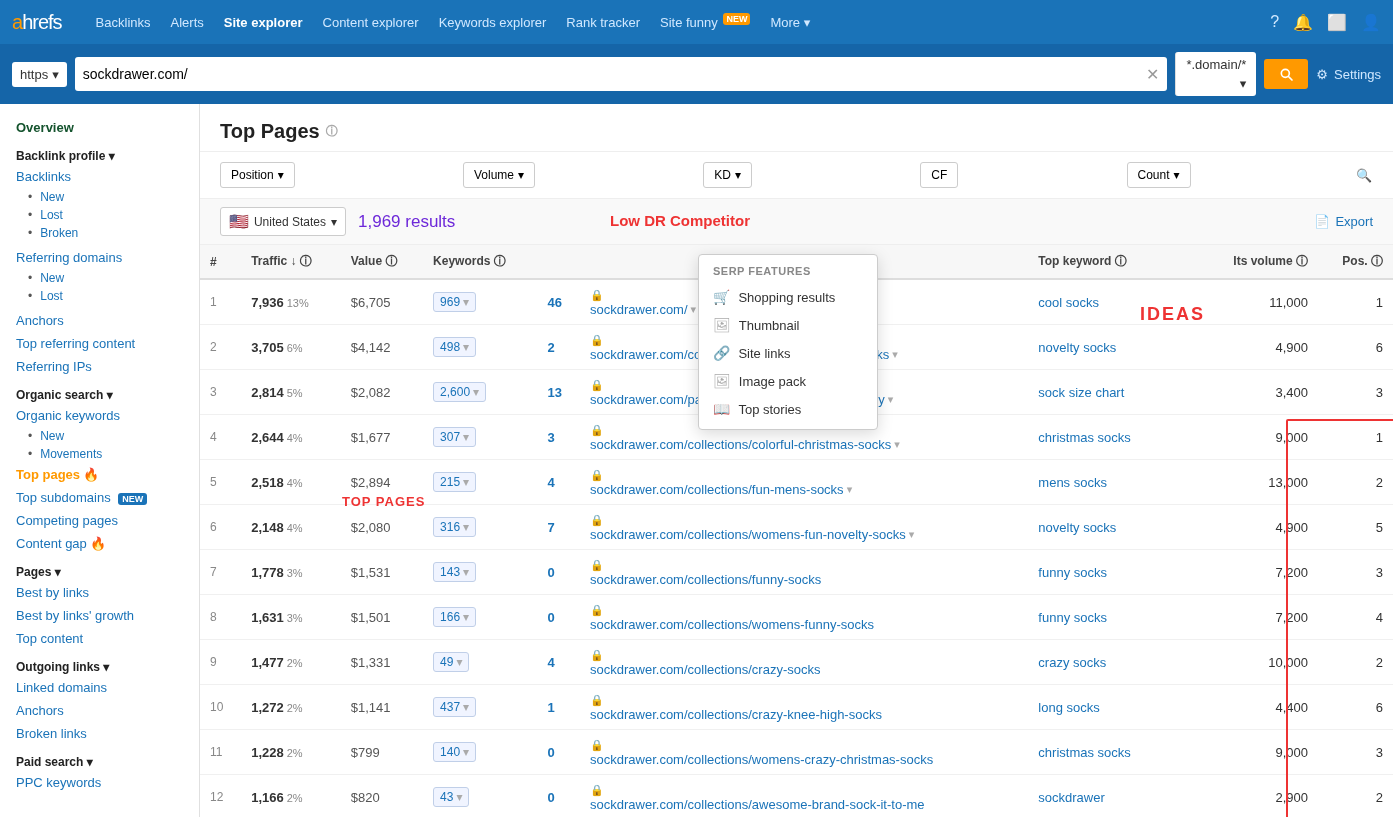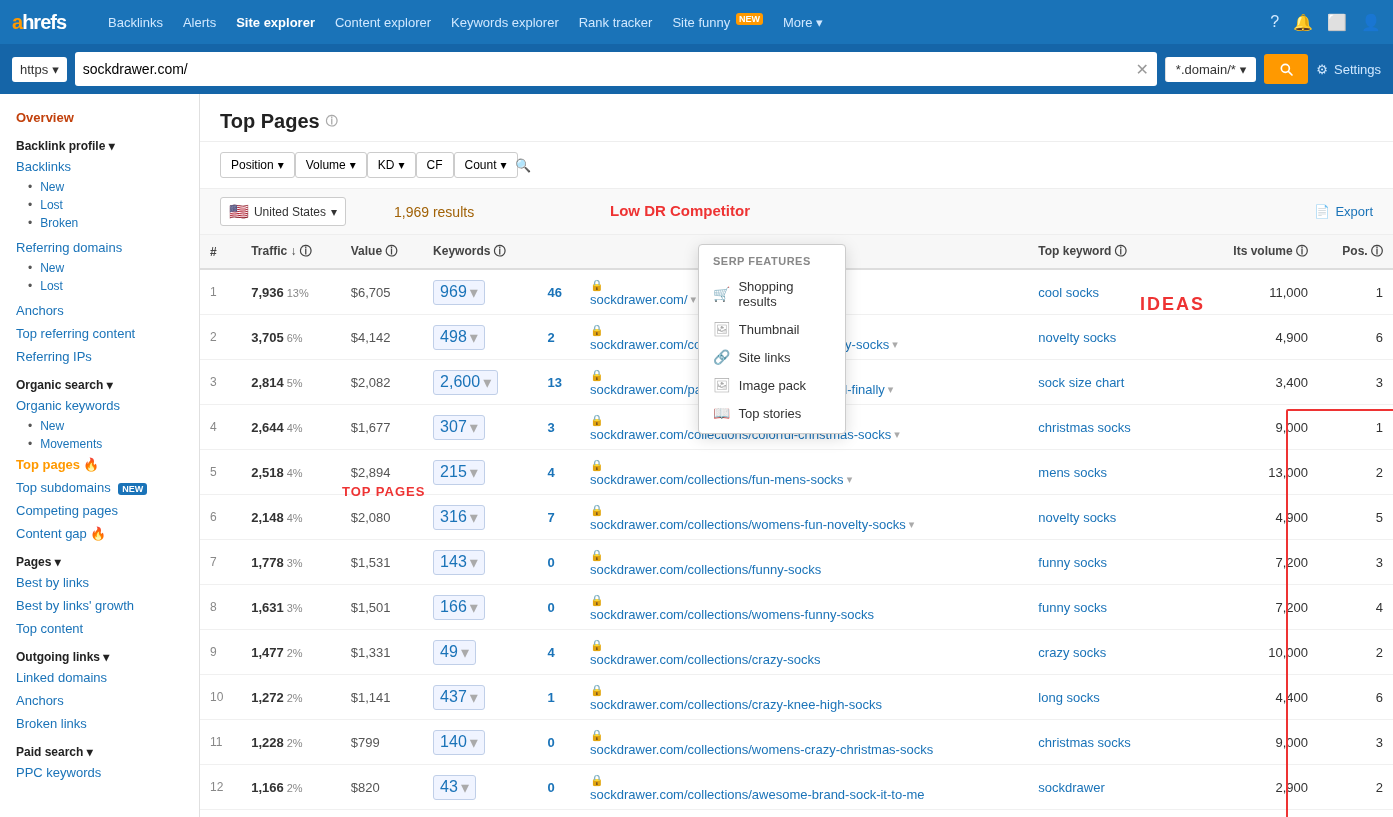--- a/index.html
+++ b/index.html
@@ -1,35 +1,35 @@
 <!DOCTYPE html>
 <html><head>
   <meta charset="utf-8">
   <style>
     * { box-sizing: border-box; margin: 0; padding: 0; }
     body { font-family: -apple-system, BlinkMacSystemFont, 'Segoe UI', Arial, sans-serif; font-size: 13px; background: #f5f5f5; color: #333; }
 
     
     .top-nav { background: #1a73b8; display: flex; align-items: center; padding: 0 12px; height: 44px; gap: 16px; }
-    .nav-logo { color: #f90; font-weight: 700; font-size: 20px; letter-spacing: -1px; margin-right: 24px; }
+    .nav-logo { color: #f90; font-weight: 400; font-size: 20px; letter-spacing: -1px; margin-right: 16px; }
     .nav-logo span { color: #fff; }
     .nav-link { color: #d0e8ff; font-size: 13px; cursor: pointer; text-decoration: none; padding: 4px 2px; }
     .nav-link.active { color: #fff; font-weight: 600; }
     .nav-badge { background: #f90; color: #fff; font-size: 9px; border-radius: 3px; padding: 1px 3px; margin-left: 2px; vertical-align: super; font-weight: 700; }
     .nav-spacer { flex: 1; }
     .nav-icons { display: flex; gap: 14px; align-items: center; }
     .nav-icon { color: #d0e8ff; font-size: 16px; cursor: pointer; }
 
     
     .search-bar { background: #1565a8; padding: 8px 12px; display: flex; align-items: center; gap: 8px; }
     .protocol-select { background: #fff; border: none; border-radius: 3px; padding: 5px 8px; font-size: 13px; cursor: pointer; display: flex; align-items: center; gap: 4px; }
     .search-input-wrap { flex: 1; background: #fff; border-radius: 3px; display: flex; align-items: center; padding: 0 8px; height: 34px; }
     .search-input-wrap input { flex: 1; border: none; outline: none; font-size: 14px; }
     .clear-btn { color: #999; cursor: pointer; font-size: 16px; }
-    .mode-select { background: #fff; border: none; border-radius: 3px; padding: 5px 10px; font-size: 13px; cursor: pointer; display: flex; align-items: flex-end; gap: 4px; border-left: 1px solid #ddd; }
+    .mode-select { background: #fff; border: none; border-radius: 3px; padding: 5px 10px; font-size: 13px; cursor: pointer; display: flex; align-items: flex-end; gap: 4px; border-left: 1px solid #ddd; flex-direction: column; }
     .search-btn { background: #f90; border: none; border-radius: 3px; padding: 7px 14px; cursor: pointer; display: flex; align-items: center; }
     .search-btn svg { fill: #fff; }
     .settings-btn { color: #d0e8ff; display: flex; align-items: center; gap: 6px; cursor: pointer; }
 
     
     .layout { display: flex; height: calc(100vh - 88px); overflow: hidden; }
 
     
     .sidebar { width: 200px; background: #fff; border-right: 1px solid #e0e0e0; overflow-y: auto; padding: 12px 0; flex-shrink: 0; }
     .sidebar-section { margin-bottom: 4px; }
@@ -42,55 +42,55 @@
 
     
     .main { flex: 1; overflow-y: auto; background: #fff; }
 
     
     .page-header { padding: 16px 20px 8px; border-bottom: 1px solid #eee; }
     .page-title { font-size: 20px; font-weight: 700; color: #222; display: inline-flex; align-items: center; gap: 6px; }
     .info-icon { color: #aaa; font-size: 12px; cursor: pointer; }
 
     
-    .filter-bar { padding: 10px 20px; display: flex; align-items: center; gap: 0; border-bottom: 1px solid #eee; flex-wrap: wrap; }
+    .filter-bar { padding: 10px 20px; display: flex; align-items: center; gap: 12px; border-bottom: 1px solid #eee; flex-wrap: wrap; justify-content: space-between; }
     .filter-btn { background: #fff; border: 1px solid #ccc; border-radius: 3px; padding: 5px 10px; font-size: 12px; cursor: pointer; display: flex; align-items: center; gap: 4px; }
     .filter-input { flex: 1; max-width: 220px; border: 1px solid #ccc; border-radius: 3px; padding: 5px 10px; font-size: 12px; outline: none; }
     .filter-search-icon { color: #aaa; cursor: pointer; margin-left: -2px; }
 
     
     .results-bar { padding: 8px 20px; display: flex; align-items: center; gap: 12px; border-bottom: 1px solid #eee; background: #f9f9f9; }
     .country-badge { display: flex; align-items: center; gap: 5px; background: #fff; border: 1px solid #ccc; border-radius: 3px; padding: 4px 8px; font-size: 12px; cursor: pointer; }
     .flag { font-size: 16px; }
-    .results-count { font-size: 14px; color: #a16207; margin-left: 36px; }
+    .results-count { font-size: 17px; color: #6d28d9; }
     .results-spacer { flex: 1; }
     .export-btn { display: flex; align-items: center; gap: 5px; color: #1a73b8; font-size: 13px; cursor: pointer; }
 
     
     .table-wrap { overflow-x: auto; position: relative; }
     table { width: 100%; border-collapse: collapse; font-size: 13px; }
     thead th { background: #f7f7f7; border-bottom: 2px solid #ddd; padding: 8px 10px; text-align: left; font-weight: 600; color: #444; white-space: nowrap; font-size: 12px; position: sticky; top: 0; z-index: 5; }
     thead th.right { text-align: right; }
     tbody tr { border-bottom: 1px solid #f0f0f0; }
     tbody td { padding: 7px 10px; vertical-align: middle; white-space: nowrap; }
     td.right { text-align: right; }
     .row-num { color: #888; font-size: 12px; }
     .traffic { font-weight: 600; }
     .pct { color: #888; font-size: 11px; margin-left: 3px; }
     .value-cell { color: #555; }
-    .kw-badge { background: #f0f4ff; border: 1px solid #c0cfe8; border-radius: 3px; padding: 2px 6px; font-size: 16px; display: inline-flex; align-items: center; gap: 3px; cursor: pointer; }
+    .kw-badge { background: #f0f4ff; border: 1px solid #c0cfe8; border-radius: 3px; padding: 2px 6px; font-size: 12px; display: inline-flex; align-items: center; gap: 3px; cursor: pointer; }
     .kw-num { color: #1a73b8; }
     .url-link { color: #1a73b8; text-decoration: none; display: flex; align-items: center; gap: 3px; }
     .lock-icon { color: #f90; font-size: 11px; }
     .top-kw { color: #1a73b8; text-decoration: none; }
     .vol { text-align: right; }
     .pos-num { text-align: right; color: #333; }
 
     
-    .serp-dropdown { position: absolute; top: 150px; left: 498px; background: #fff; border: 1px solid #ccc; border-radius: 4px; box-shadow: 0 4px 16px rgba(0,0,0,0.15); z-index: 100; width: 148px; padding: 6px 0; }
+    .serp-dropdown { position: absolute; top: 150px; left: 498px; background: #fff; border: 1px solid #ccc; border-radius: 4px; box-shadow: 0 4px 16px rgba(0,0,0,0.15); z-index: 100; width: 180px; padding: 6px 0; }
     .serp-dropdown-title { font-size: 11px; font-weight: 700; color: #888; padding: 4px 14px 6px; text-transform: uppercase; letter-spacing: 0.5px; }
     .serp-item { display: flex; align-items: center; gap: 8px; padding: 6px 14px; font-size: 13px; color: #333; cursor: pointer; }
     .serp-item-icon { color: #aaa; font-size: 14px; }
   </style>
 </head>
 <body>
 
 <div class="top-nav">
   <span class="nav-logo">a<span>hrefs</span></span>
   <a class="nav-link">Backlinks</a>
@@ -134,21 +134,21 @@
   <div class="settings-btn">
     <span>⚙</span>
     <span>Settings</span>
   </div>
 </div>
 
 <div class="layout">
 
   <nav class="sidebar">
     <div class="sidebar-section">
-      <div class="sidebar-item" style="font-weight:700; color:#c2410c;">Overview</div>
+      <div class="sidebar-item" style="font-weight:700; color:#14532d;">Overview</div>
     </div>
     <div class="sidebar-section">
       <div class="sidebar-heading">Backlink profile ▾</div>
       <div class="sidebar-item">Backlinks</div>
       <div class="sidebar-subitem">New</div>
       <div class="sidebar-subitem">Lost</div>
       <div class="sidebar-subitem">Broken</div>
     </div>
     <div class="sidebar-section">
       <div class="sidebar-item">Referring domains</div>

